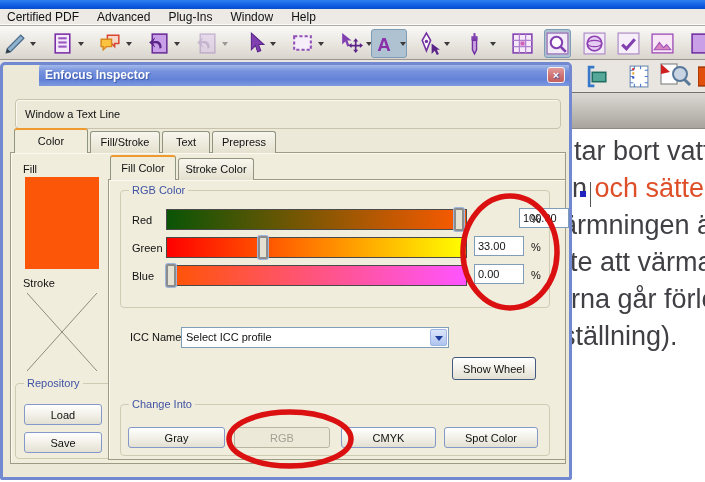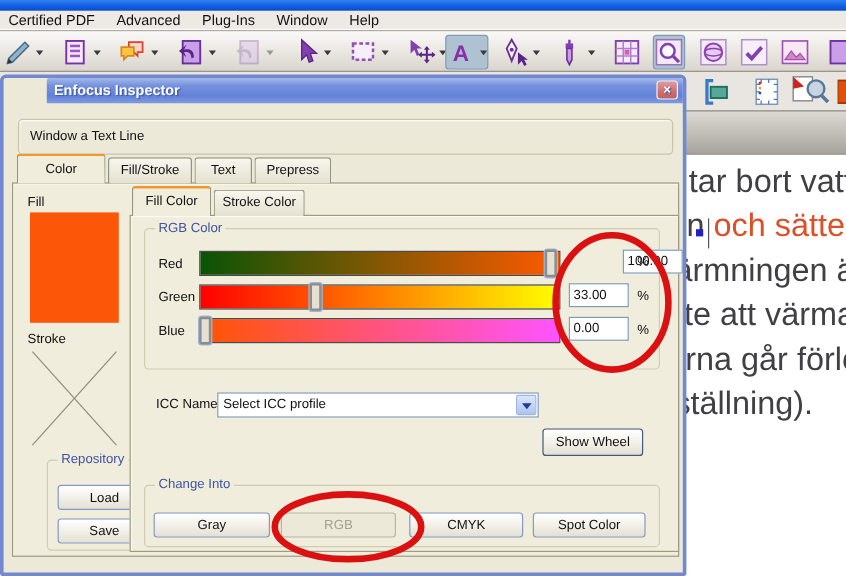--- a/index.html
+++ b/index.html
@@ -298,21 +298,21 @@
   <div class="panel" style="left:10px;top:152px;width:556px;height:312px;z-index:5;">
 
     <span class="lbl" style="left:12px;top:10px;">Fill</span>
     <div class="swatch" style="left:14px;top:24px;background:#FC5708;"></div>
     <span class="lbl" style="left:12px;top:124px;">Stroke</span>
     <svg class="stroke-box" style="left:14px;top:138px;" viewBox="0 0 74 82">
       <line x1="2" y1="2" x2="72" y2="80" stroke="#8F8C80" stroke-width="1"></line>
       <line x1="72" y1="2" x2="2" y2="80" stroke="#8F8C80" stroke-width="1"></line>
       </svg>
 
-    <div class="group" style="left:4px;top:230px;width:98px;height:76px;margin-left:24px;">
+    <div class="group" style="left:4px;top:230px;width:98px;height:76px;">
       <span class="group-label">Repository</span>
       <button class="btn" style="left:8px;top:20px;width:78px;height:21px;"><span>Load</span></button>
       <button class="btn" style="left:8px;top:48px;width:78px;height:21px;"><span>Save</span></button>
     </div>
   </div>
 
   <div class="tab active" style="left:110px;top:155px;width:66px;z-index:7;">
     <span>Fill Color</span></div>
   <div class="tab" style="left:178px;top:158px;width:76px;z-index:7;">
     <span>Stroke Color</span></div>

